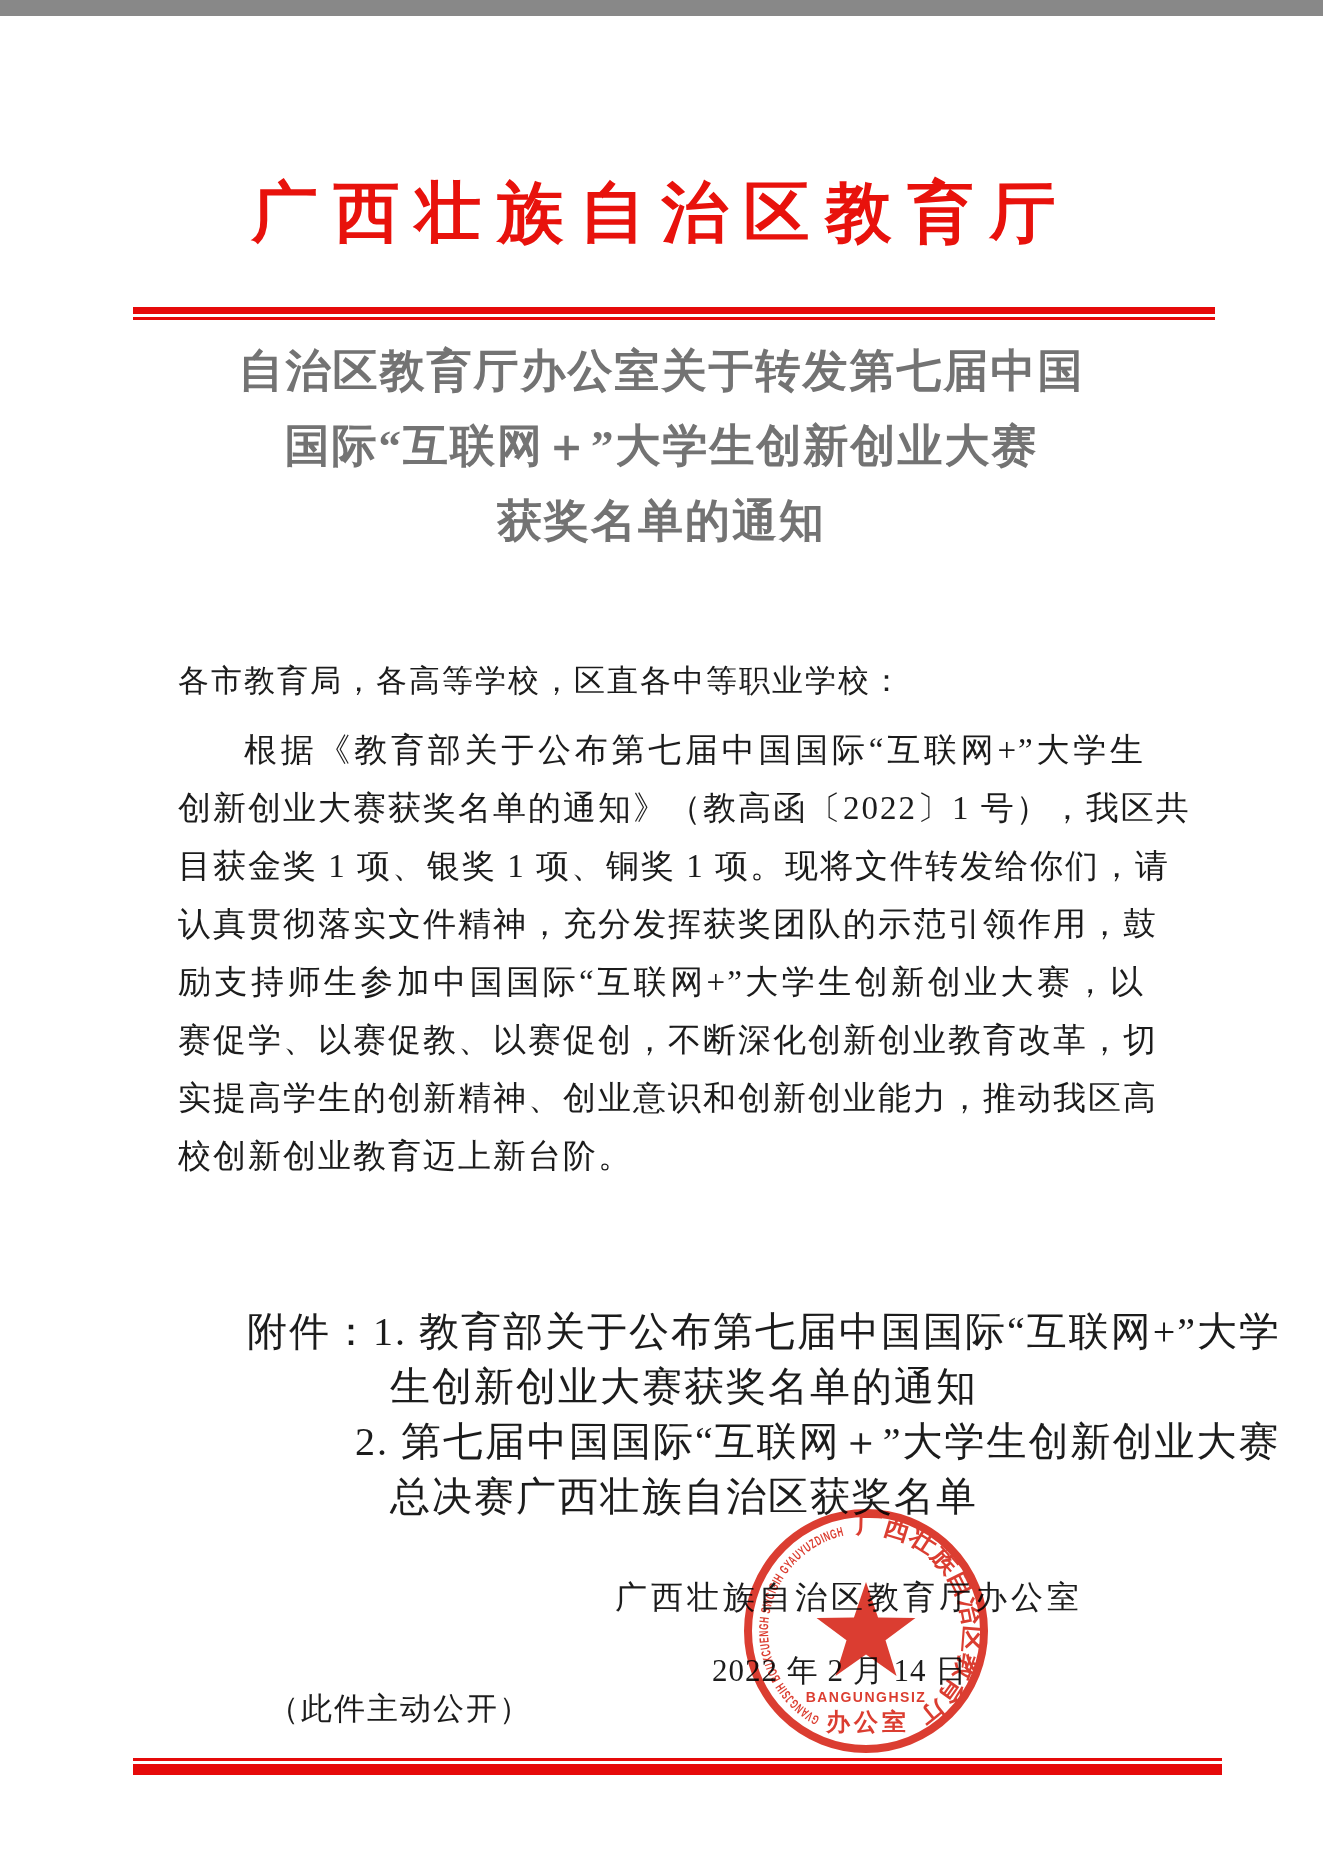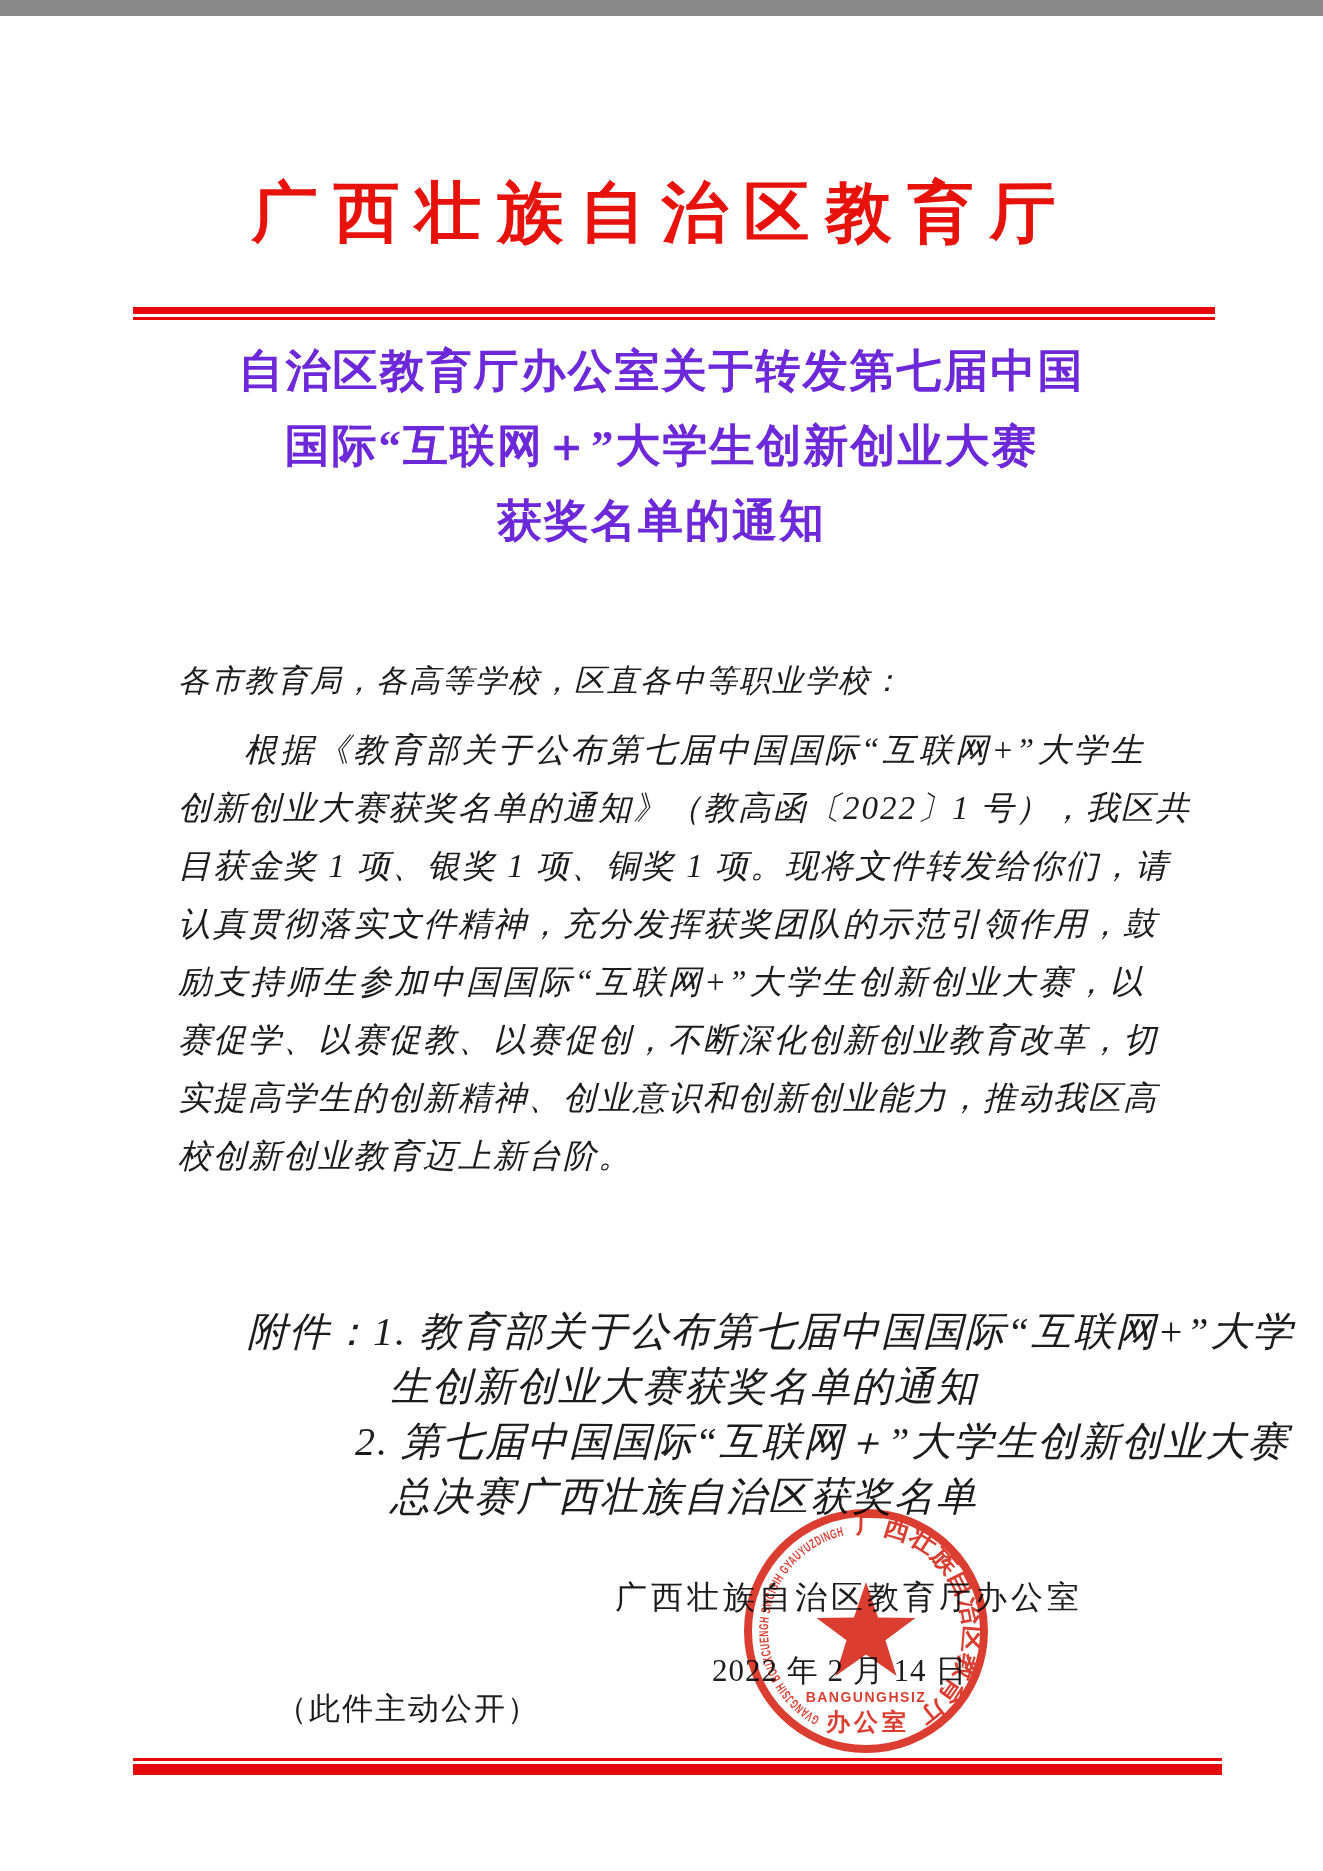--- a/index.html
+++ b/index.html
@@ -24,24 +24,24 @@
   .rule-top{position:absolute;left:133px;top:291px;width:1082px;}
   .rule-top .thick{height:7px;background:#e60a0a;}
   .rule-top .gap{height:3px;background:#ffffff;}
   .rule-top .thin{height:3px;background:#e60a0a;}
 
   
   .doc-title{
     position:absolute;top:318px;left:113px;width:1097px;
     text-align:center;
     font-size:45px;font-weight:bold;line-height:75px;
-    letter-spacing:2px;color:#6d28d9;
+    letter-spacing:2px;color:#737373;
   }
   
-  .textcol{position:absolute;left:178px;width:967px;font-style:italic;}
+  .textcol{position:absolute;left:178px;width:967px;}
   .salutation{top:645px;font-size:31px;letter-spacing:2px;line-height:40px;}
   .bodyblock{top:705px;}
   .bline{
     font-size:33px;line-height:58px;height:58px;
     letter-spacing:2px;
     text-align:justify;text-align-last:justify;text-justify:inter-character;
     white-space:nowrap;
   }
   .bline.first{padding-left:66px;}
   .bline.last{text-align:left;text-align-last:left;white-space:normal;}
@@ -57,21 +57,21 @@
   
   .signature{
     position:absolute;left:615px;top:1560px;
     font-size:32px;letter-spacing:4px;white-space:nowrap;
   }
   .docdate{
     position:absolute;left:712px;top:1634px;
     font-size:31px;letter-spacing:1px;white-space:nowrap;
   }
   .open-note{
-    position:absolute;left:276px;top:1672px;
+    position:absolute;left:268px;top:1672px;
     font-size:31px;letter-spacing:2px;white-space:nowrap;
   }
 
   
   .rule-bottom{position:absolute;left:133px;top:1742px;width:1089px;}
   .rule-bottom .thin{height:3px;background:#e60a0a;}
   .rule-bottom .gap{height:3px;background:#ffffff;}
   .rule-bottom .thick{height:11px;background:#e60a0a;}
 
   

